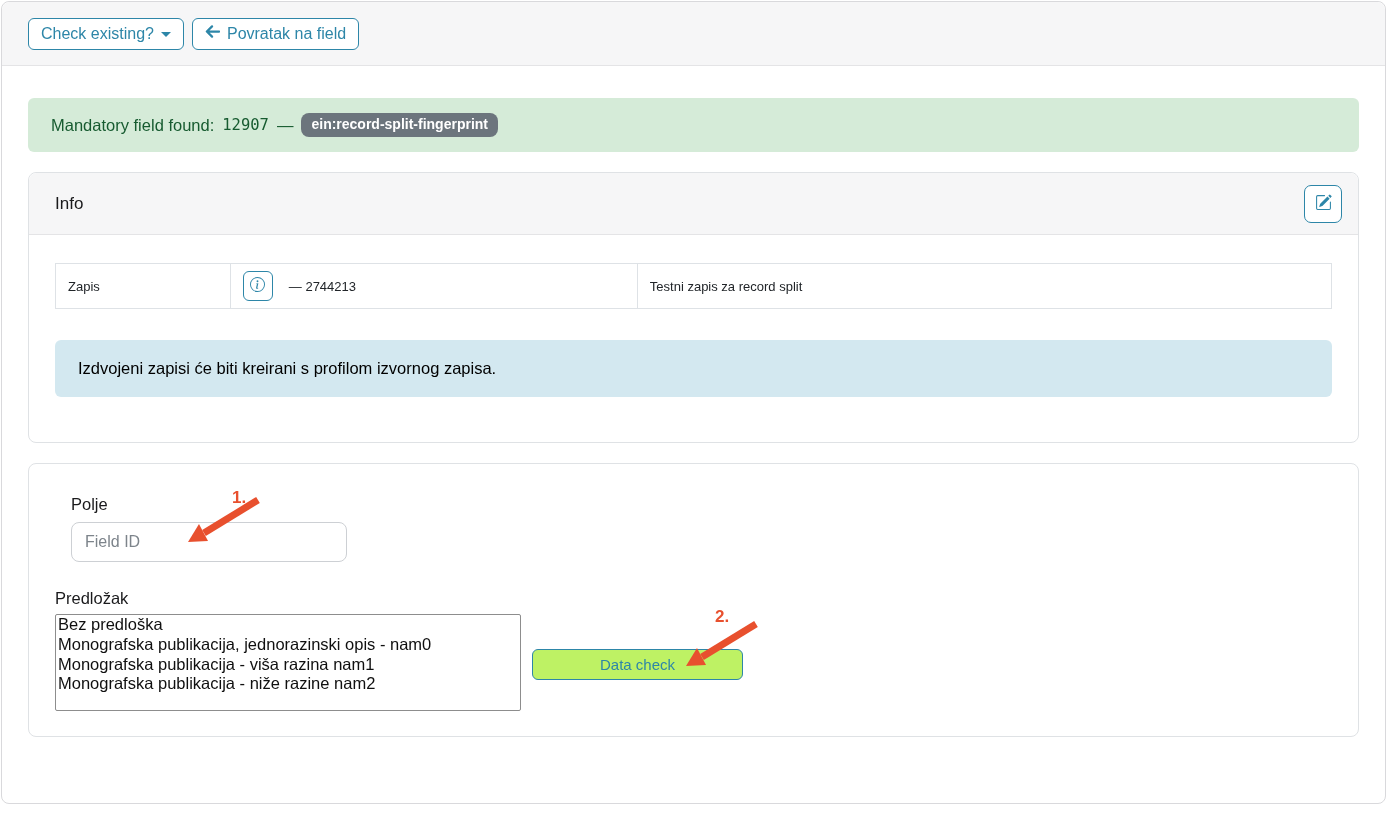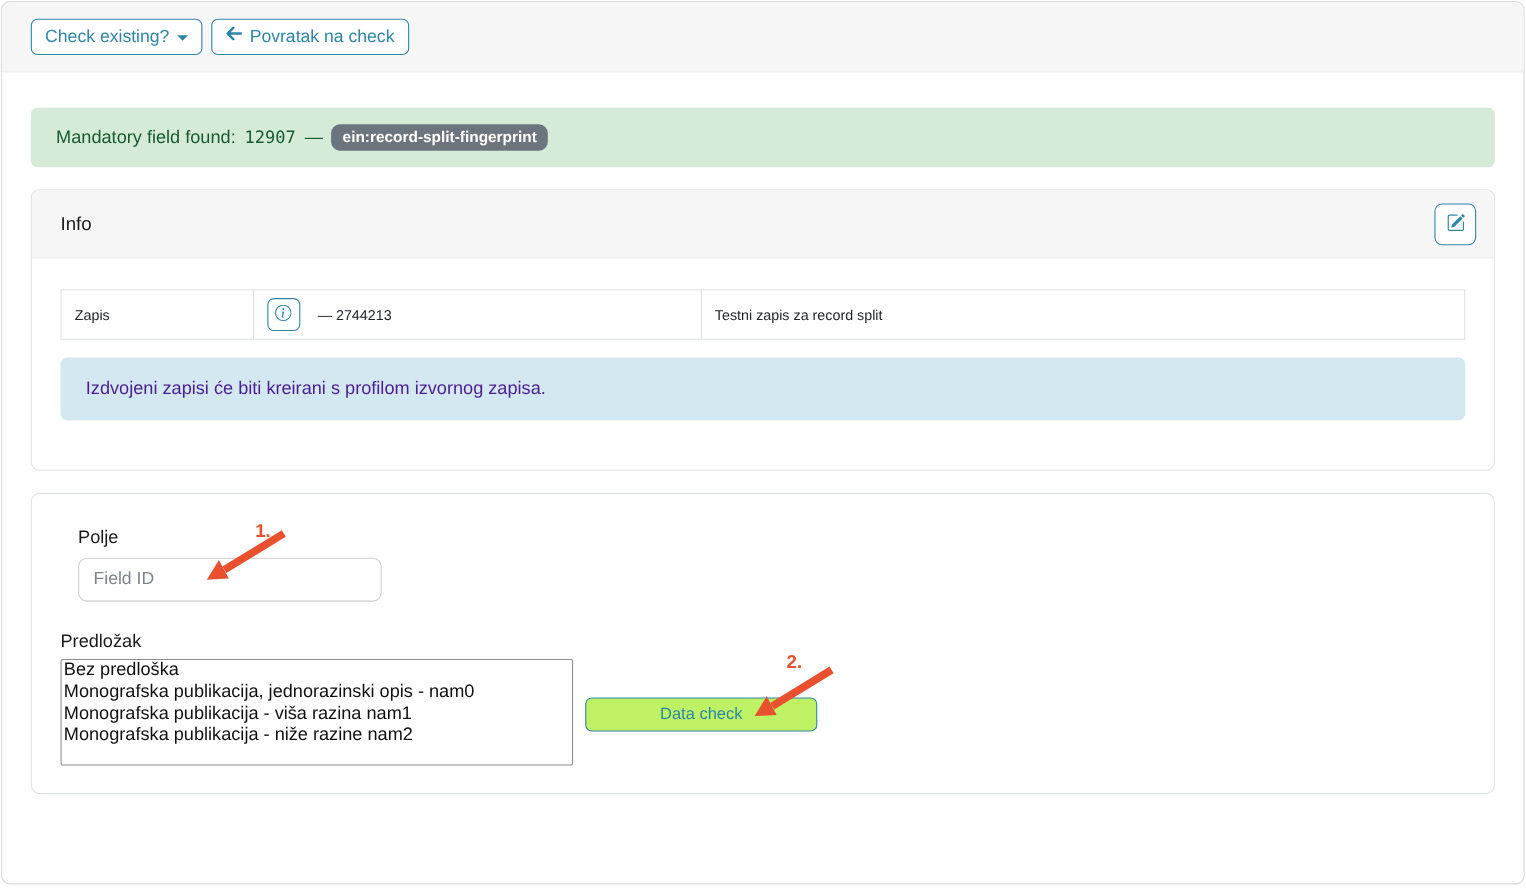--- a/index.html
+++ b/index.html
@@ -43,21 +43,21 @@
     background: #d5ebd8; color: #175b30; margin-bottom: 20px;
     display: flex; align-items: center; gap: 8px; font-size: 16.5px;
   }
   .alert-success .code-num { font-family: "DejaVu Sans Mono", monospace; font-size: 15.5px; }
   .badge-dark {
     background: #6c757d; color: #fff; font-weight: bold; font-size: 14px;
     padding: 3px 10px 4px 10px; border-radius: 8px; line-height: 17px;
     font-family: "Liberation Sans", sans-serif;
   }
   .alert-info {
-    background: #d3e8f0; color: #4c1d95; margin-top: 16px;
+    background: #d3e8f0; color: #000000; margin-top: 31px;
     padding: 16px 23px; font-size: 16.5px; line-height: 25px;
   }
 
   
   .card { border: 1px solid #dfe2e5; border-radius: 8px; background: #fff; }
   .card + .card, .card:first-of-type { margin-top: 0; }
   .card-header {
     height: 62px; background: #f6f6f7; border-bottom: 1px solid #e4e4e6;
     display: flex; align-items: center; justify-content: space-between;
     padding: 0 16px 0 26px; border-radius: 8px 8px 0 0;
@@ -126,21 +126,21 @@
       <button class="btn-outline-teal">
         <span>Check existing?</span>
         <span class="caret-down"></span>
       </button>
       <button class="btn-outline-teal">
         <span class="icon-svg">
           <svg width="15" height="15" viewBox="0 0 16 16">
             <path d="M7.5 2.5 L2 8 L7.5 13.5 M2.3 8 H15" stroke="currentColor" stroke-width="2.4" fill="none" stroke-linecap="round" stroke-linejoin="round"></path>
           </svg>
         </span>
-        <span>Povratak na check</span>
+        <span>Povratak na field</span>
       </button>
     </div>
   </header>
 
   <main class="main">
 
     <div class="alert alert-success">
       <span>Mandatory field found:</span>
       <span class="code-num">12907</span>
       <span>—</span>

